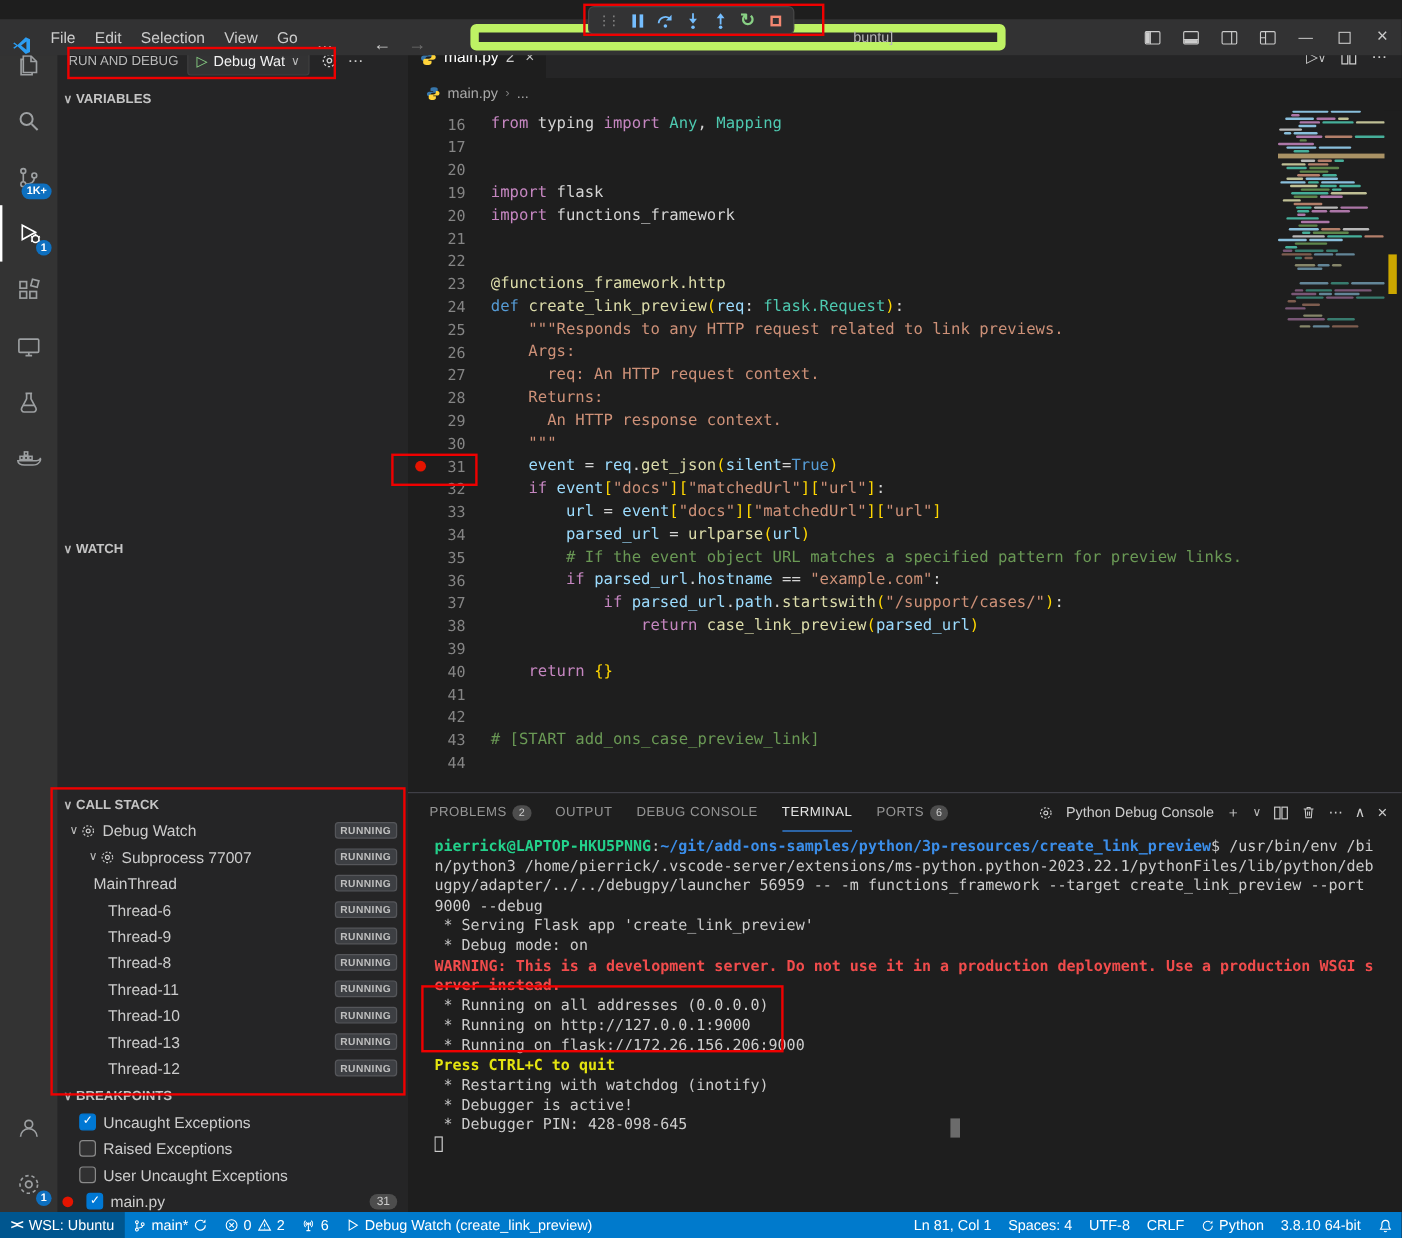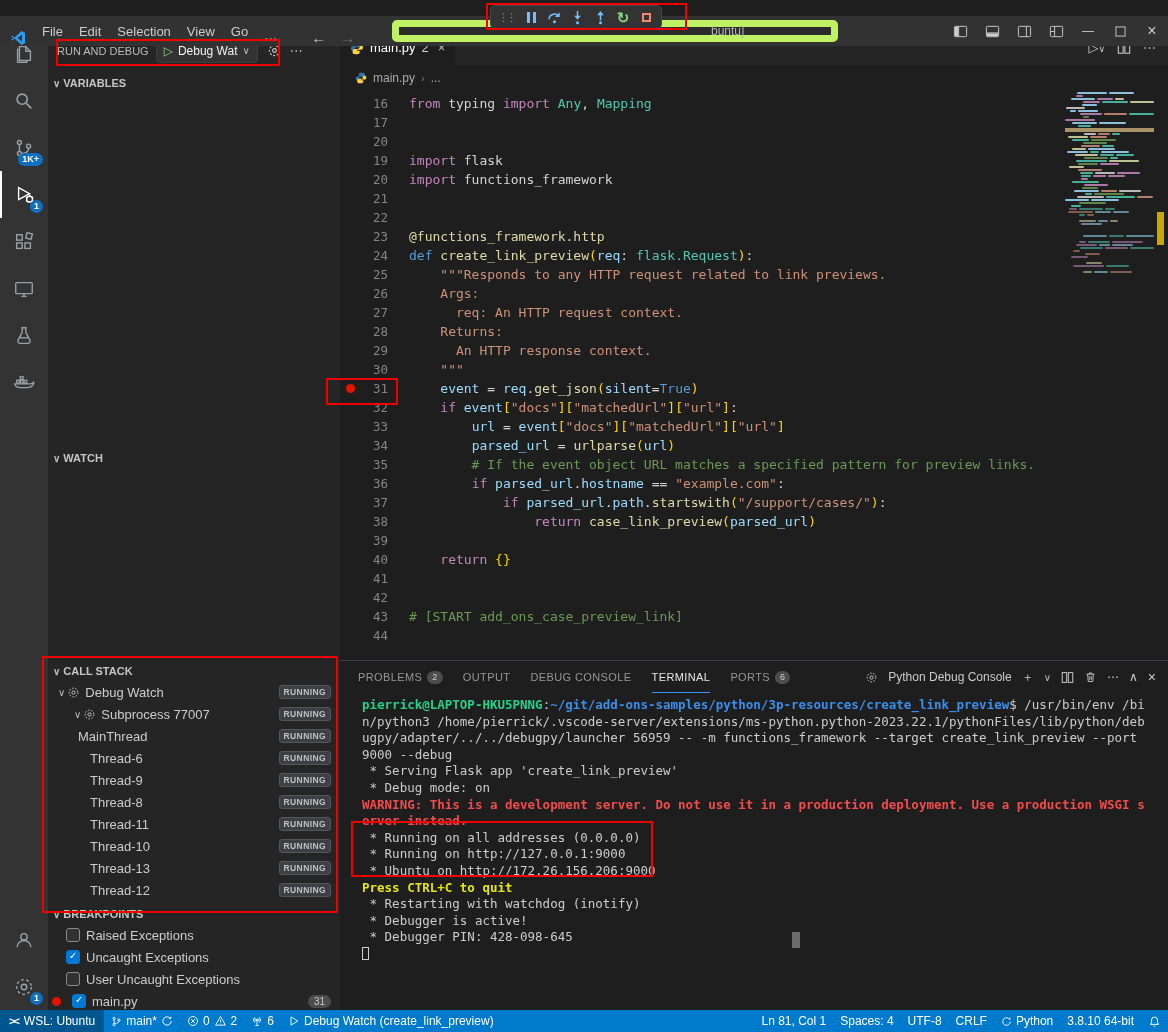--- a/index.html
+++ b/index.html
@@ -362,26 +362,26 @@
         <span class="run-badge">RUNNING</span>
       </div>
     </div>
 
   <div class="section-header" style="top:874px">
     <span class="chev">∨</span>
     <span>BREAKPOINTS</span>
   </div>
   <div id="bp-rows" style="position:absolute;top:894px;left:0;right:0">
       <div class="bp-row">
+        <span class="cb checked"></span>
+        <span>Uncaught Exceptions</span>
+      </div>
+      <div class="bp-row">
         <span class="cb"></span>
         <span>Raised Exceptions</span>
-      </div>
-      <div class="bp-row">
-        <span class="cb checked"></span>
-        <span>Uncaught Exceptions</span>
       </div>
       <div class="bp-row">
         <span class="cb"></span>
         <span>User Uncaught Exceptions</span>
       </div>
       <div class="bp-row">
         <span class="bp-reddot"></span>
         <span class="cb checked"></span>
         <span>main.py</span>
         <span class="num-badge">31</span>
@@ -866,21 +866,21 @@
       <span style="font-size:14px">×</span>
     </div>
   </div>
   <div class="terminal" id="term-lines">
       <div class="term-line"><span class="t-g">pierrick@LAPTOP-HKU5PNNG</span><span class="t-d">:</span><span class="t-bl">~/git/add-ons-samples/python/3p-resources/create_link_preview</span><span class="t-d">$ /usr/bin/env /bin/python3 /home/pierrick/.vscode-server/extensions/ms-python.python-2023.22.1/pythonFiles/lib/python/debugpy/adapter/../../debugpy/launcher 56959 -- -m functions_framework --target create_link_preview --port 9000 --debug</span></div>
       <div class="term-line"><span class="t-d"> * Serving Flask app 'create_link_preview'</span></div>
       <div class="term-line"><span class="t-d"> * Debug mode: on</span></div>
       <div class="term-line"><span class="t-r">WARNING: This is a development server. Do not use it in a production deployment. Use a production WSGI server instead.</span></div>
       <div class="term-line"><span class="t-d"> * Running on all addresses (0.0.0.0)</span></div>
       <div class="term-line"><span class="t-d"> * Running on http://127.0.0.1:9000</span></div>
-      <div class="term-line"><span class="t-d"> * Ubuntu on http://172.26.156.206:9000</span></div>
+      <div class="term-line"><span class="t-d"> * Running on flask://172.26.156.206:9000</span></div>
       <div class="term-line"><span class="t-y">Press CTRL+C to quit</span></div>
       <div class="term-line"><span class="t-d"> * Restarting with watchdog (inotify)</span></div>
       <div class="term-line"><span class="t-d"> * Debugger is active!</span></div>
       <div class="term-line"><span class="t-d"> * Debugger PIN: 428-098-645</span></div>
       <div class="term-line"><span class="t-cursor"></span></div>
     </div>
   <div class="term-scroll"></div>
 </div>
 
 <div class="statusbar">

